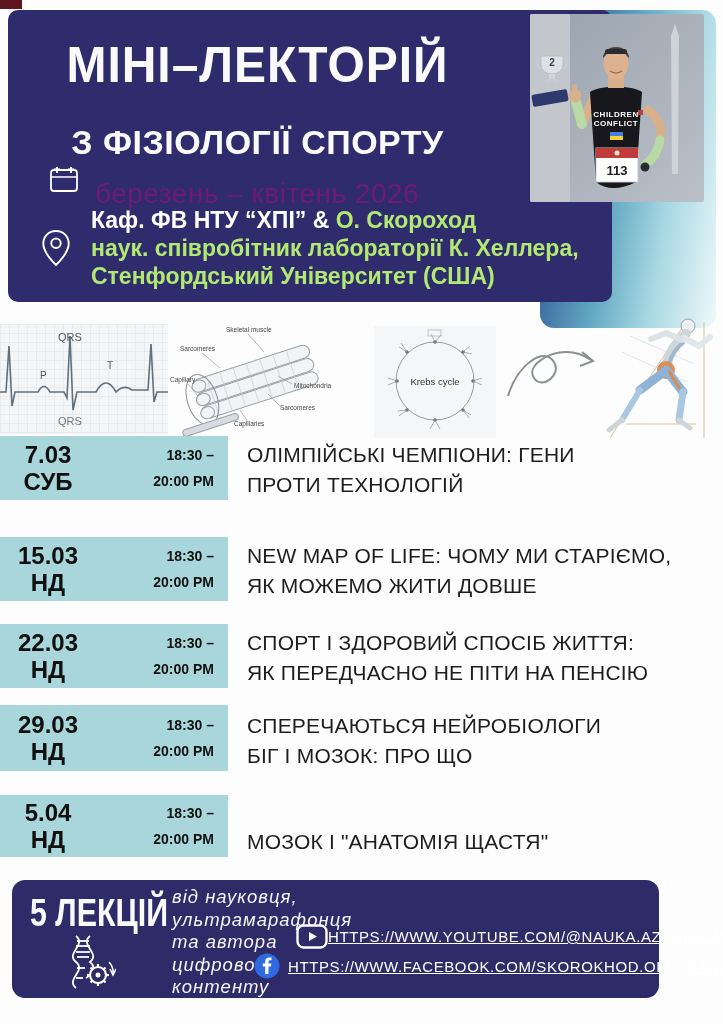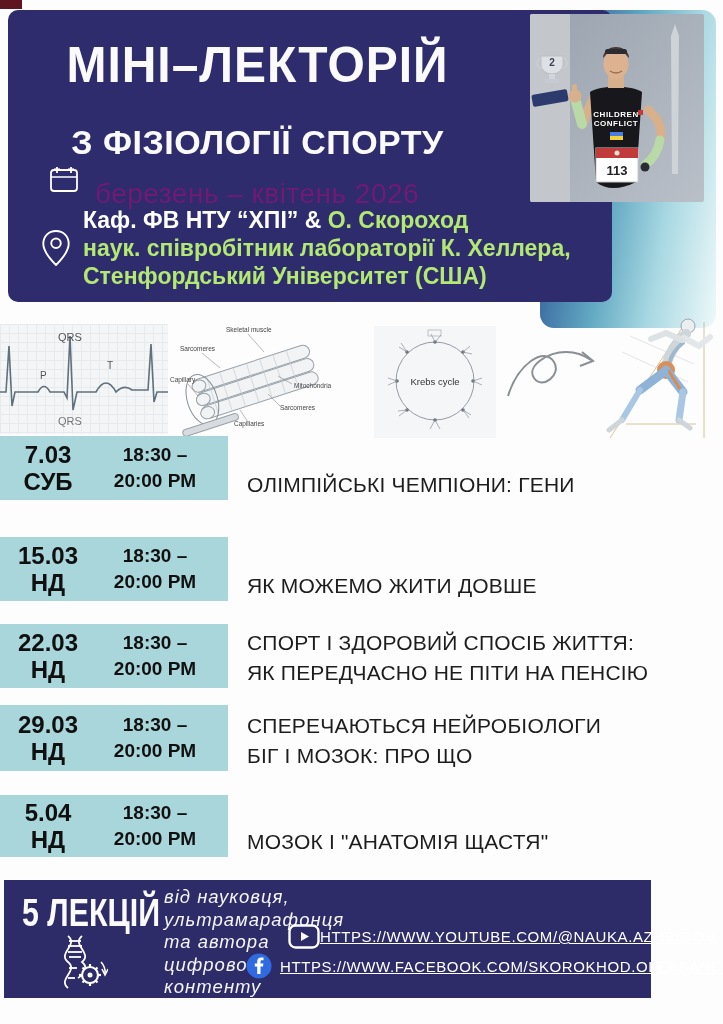--- a/index.html
+++ b/index.html
@@ -12,52 +12,52 @@
   
   .header-teal { position:absolute; left:540px; top:10px; width:176px; height:318px; border-radius:14px;
     background:linear-gradient(100deg,#33406f 0%,#3e6fa3 22%,#62a8c2 45%,#a8d8e2 70%,#eef9fa 100%); }
   .header-navy { position:absolute; left:8px; top:10px; width:604px; height:292px; border-radius:10px; background:#2e2c6c; }
   .title1 { position:absolute; left:30px; top:36px; width:455px; text-align:center; font-size:50px; font-weight:800;
     color:#fafafa; letter-spacing:1px; transform:scaleX(0.96); transform-origin:center; white-space:nowrap; }
   .title2 { position:absolute; left:30px; top:99px; width:455px; text-align:center; font-size:34px; font-weight:800;
     color:#fafafa; letter-spacing:0.5px; white-space:nowrap;margin-top:24px; }
   .date-row { position:absolute; left:48px; top:150px; display:flex; align-items:center; gap:15px; }
   .date-row span { font-size:28px; font-weight:400; color:#701a75; letter-spacing:0.5px;margin-top:28px; }
-  .loc-row { position:absolute; left:42px; top:206px; display:flex; align-items:center; gap:13px; }
+  .loc-row { position:absolute; left:42px; top:206px; display:flex; align-items:center; gap:21px; }
   .loc-text { font-size:23px; font-weight:700; line-height:28px; color:#ffffff; }
   .loc-text .green { color:#b3e973; }
 
   
   .photo { position:absolute; left:530px; top:14px; width:174px; height:188px; border-radius:2px; overflow:hidden; }
 
   
   .ecg { position:absolute; left:0; top:324px; width:168px; height:110px; background-color:#f3f5f7;
     background-image:linear-gradient(#e7ebee 1px,transparent 1px),linear-gradient(90deg,#e7ebee 1px,transparent 1px);
     background-size:9px 9px; }
   .muscle { position:absolute; left:168px; top:320px; width:168px; height:118px; }
   .krebs { position:absolute; left:374px; top:326px; width:122px; height:112px; }
   .doodle { position:absolute; left:504px; top:338px; width:96px; height:68px; }
   .runner { position:absolute; left:596px; top:312px; width:122px; height:132px; }
 
   
   .row { position:absolute; left:0; width:723px; }
   .timebox { position:absolute; left:0; top:0; width:228px; height:100%; background:#a9d6da;
     display:flex; align-items:center; }
   .datecol { width:96px; text-align:center; font-weight:700; color:#101010; font-size:24px; line-height:27px; }
-  .timecol { width:118px; text-align:center; font-weight:700; color:#101010; font-size:19px; line-height:26px; }
+  .timecol { width:118px; text-align:right; font-weight:700; color:#101010; font-size:14px; line-height:26px; }
   .titlecol { position:absolute; left:247px; top:0; height:100%; width:470px; display:flex; flex-direction:column;
     justify-content:flex-end; font-size:21px; line-height:30px; color:#1d1d1d; letter-spacing:0.2px; }
   .r1 { top:436px; height:64px; }
   .r2 { top:537px; height:64px; }
   .r3 { top:624px; height:64px; }
   .r4 { top:705px; height:66px; }
   .r5 { top:795px; height:62px; }
 
   
-  .footer { position:absolute; left:4px; top:880px; width:647px; height:118px; background:#2d2b68; }
+  .footer { position:absolute; left:12px; top:880px; width:647px; height:118px; background:#2d2b68;border-radius:13px; }
   .count { position:absolute; left:18px; top:12px; width:150px; font-size:38px; font-weight:800; color:#fafafa;
     transform:scaleX(0.8); transform-origin:left center; white-space:nowrap; }
   .dna-icon { position:absolute; left:52px; top:54px; width:52px; height:56px; }
   .tagline { position:absolute; left:160px; top:6px; font-style:italic; font-size:18.5px; line-height:22.5px;
     letter-spacing:1px; color:#f5f5f8; }
   .link-row { position:absolute; display:flex; align-items:center; }
   .yt-row { left:284px; top:44px; }
   .fb-row { left:242px; top:73px; gap:8px; }
   .link-row a { color:#ffffff; font-size:15px; letter-spacing:0.6px; font-weight:500; text-decoration:underline;
     white-space:nowrap; }
@@ -266,34 +266,36 @@
           <div>7.03</div>
           <div>СУБ</div>
         </div>
       <div class="timecol">
           <div>18:30 –</div>
           <div>20:00 PM</div>
         </div>
     </div>
     <div class="titlecol">
         <div>ОЛІМПІЙСЬКІ ЧЕМПІОНИ: ГЕНИ</div>
+        <div>ПРОТИ ТЕХНОЛОГІЙ</div>
       </div>
   </div>
   <div class="row r2">
     <div class="timebox">
       <div class="datecol">
           <div>15.03</div>
           <div>НД</div>
         </div>
       <div class="timecol">
           <div>18:30 –</div>
           <div>20:00 PM</div>
         </div>
     </div>
     <div class="titlecol">
+        <div>NEW MAP OF LIFE: ЧОМУ МИ СТАРІЄМО,</div>
         <div>ЯК МОЖЕМО ЖИТИ ДОВШЕ</div>
       </div>
   </div>
   <div class="row r3">
     <div class="timebox">
       <div class="datecol">
           <div>22.03</div>
           <div>НД</div>
         </div>
       <div class="timecol">

